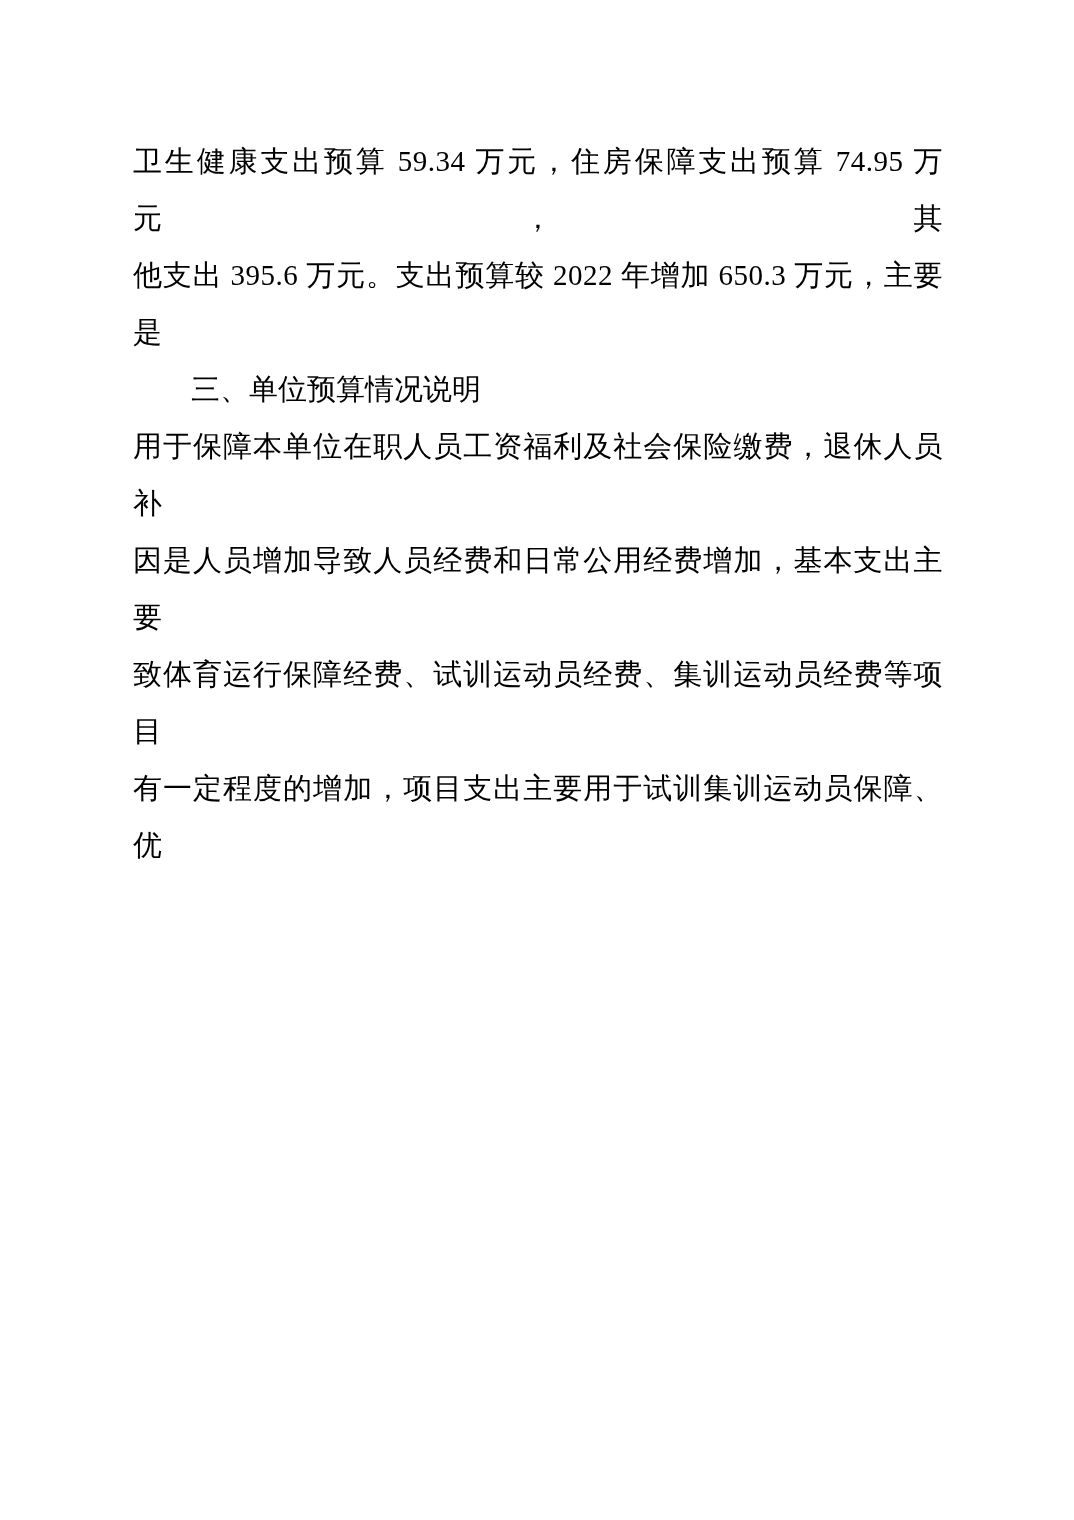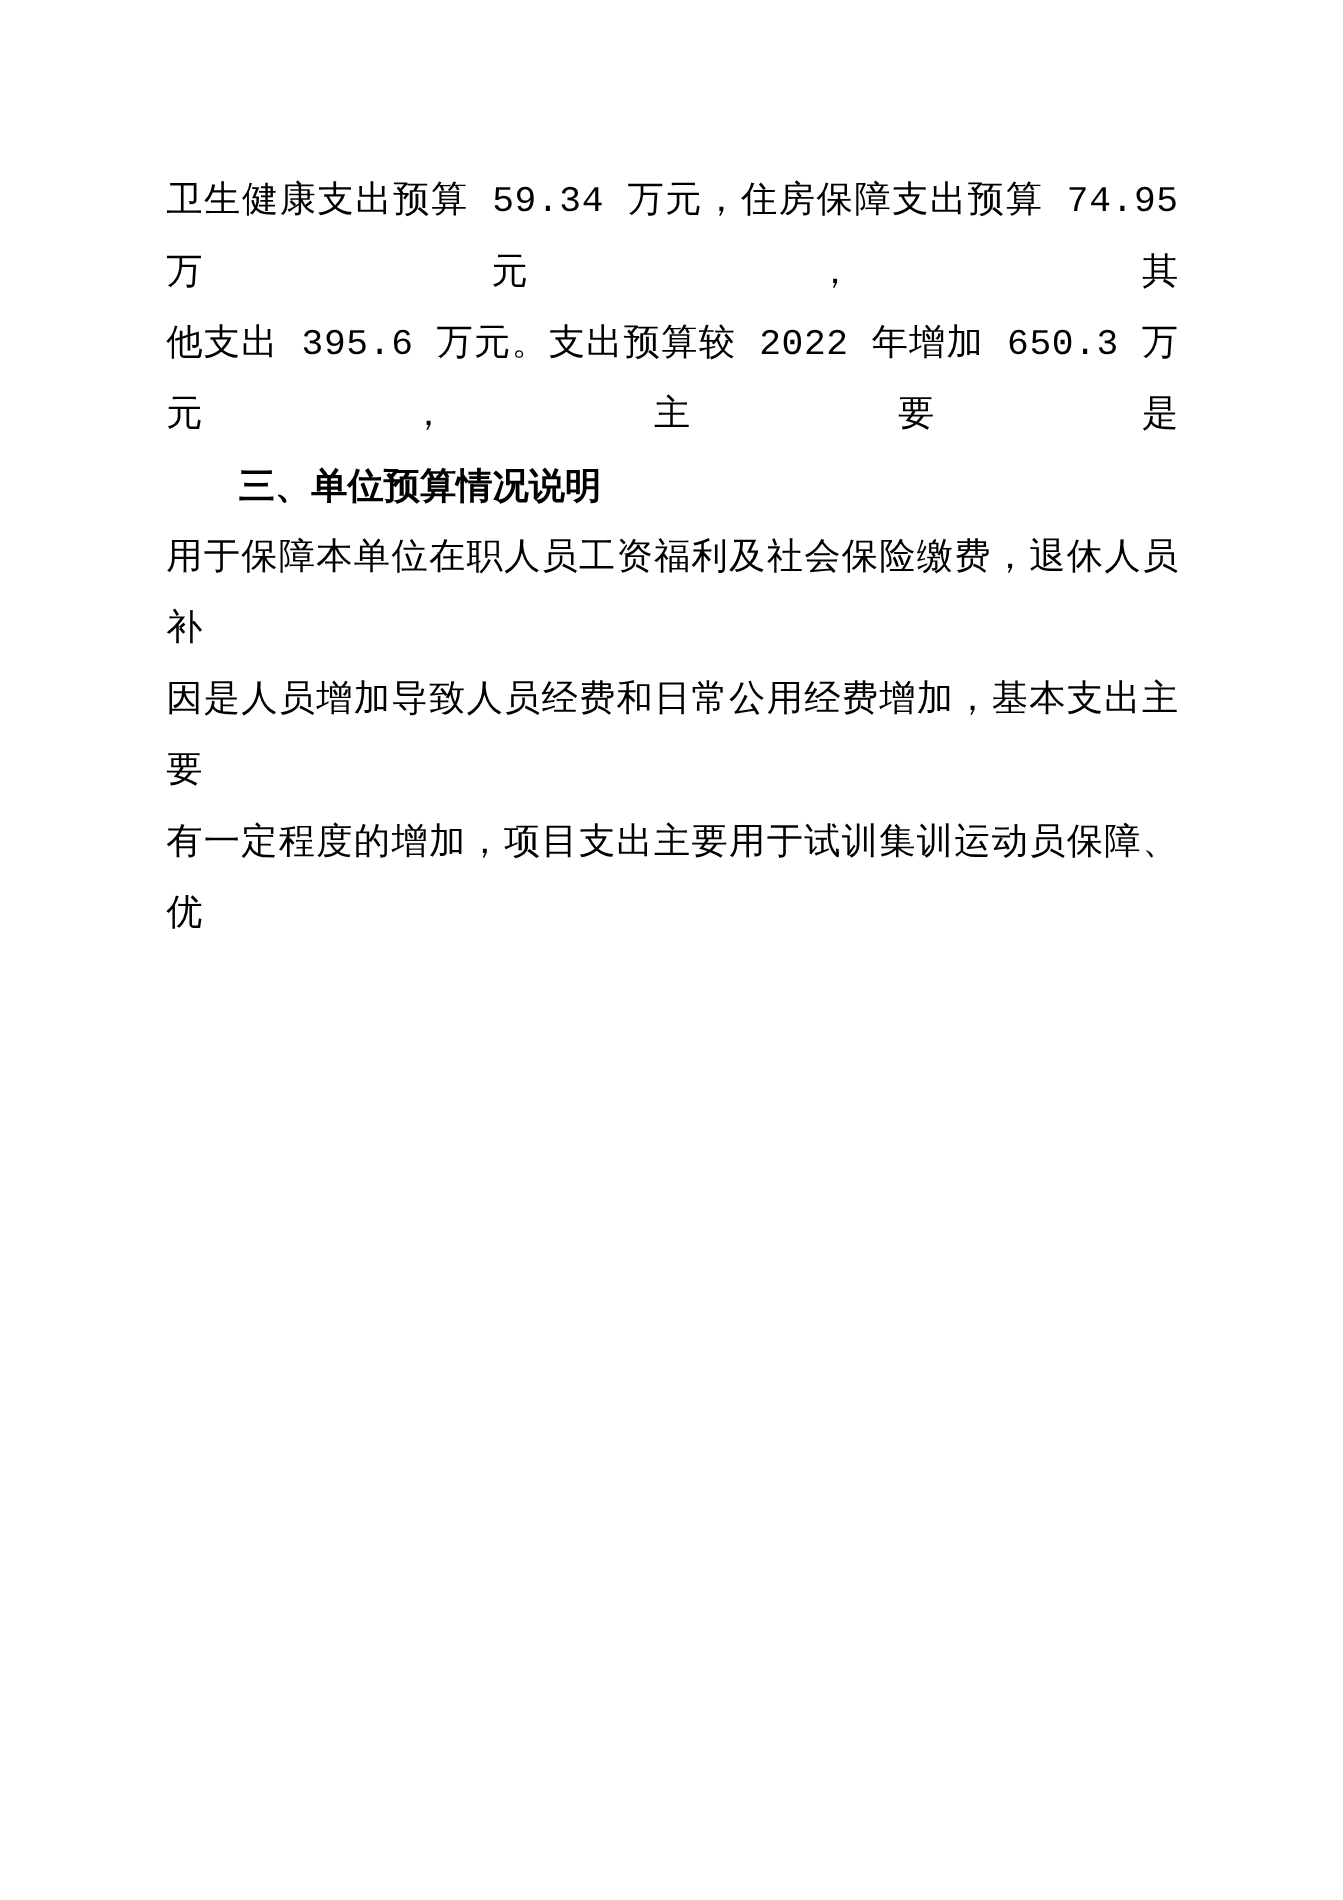--- a/index.html
+++ b/index.html
@@ -28,44 +28,45 @@
     left: 133px;
     top: 133px;
     width: 810px;
   }
   .line {
     font-size: 29px;
     line-height: 57px;
     text-align: justify;
     text-align-last: justify;
     letter-spacing: 0.5px;
-    font-family: Liberation Mono, monospace;
+    font-family: Liberation Serif, serif;
   }
   .line.indent {
     text-indent: 2em;
   }
   .heading {
     font-size: 29px;
     line-height: 57px;
-    font-weight: 700;
+    font-weight: 400;
     text-indent: 2em;
     text-align: right;
     text-align-last: left;
     font-family: "Liberation Sans", "DejaVu Sans", sans-serif;
   }
 </style>
 </head>
 <body>
 
 <div class="page">
   <div class="content">
       <div class="paragraph">
         <div class="line">卫生健康支出预算 59.34 万元，住房保障支出预算 74.95 万元，其</div>
         <div class="line">他支出 395.6 万元。支出预算较 2022 年增加 650.3 万元，主要是</div>
       </div>
       <div class="heading">三、单位预算情况说明</div>
       <div class="paragraph">
         <div class="line">用于保障本单位在职人员工资福利及社会保险缴费，退休人员补</div>
         <div class="line">因是人员增加导致人员经费和日常公用经费增加，基本支出主要</div>
+        <div class="line">致体育运行保障经费、试训运动员经费、集训运动员经费等项目</div>
         <div class="line">有一定程度的增加，项目支出主要用于试训集训运动员保障、优</div>
       </div>
     </div>
 </div>
 
 </body></html>

